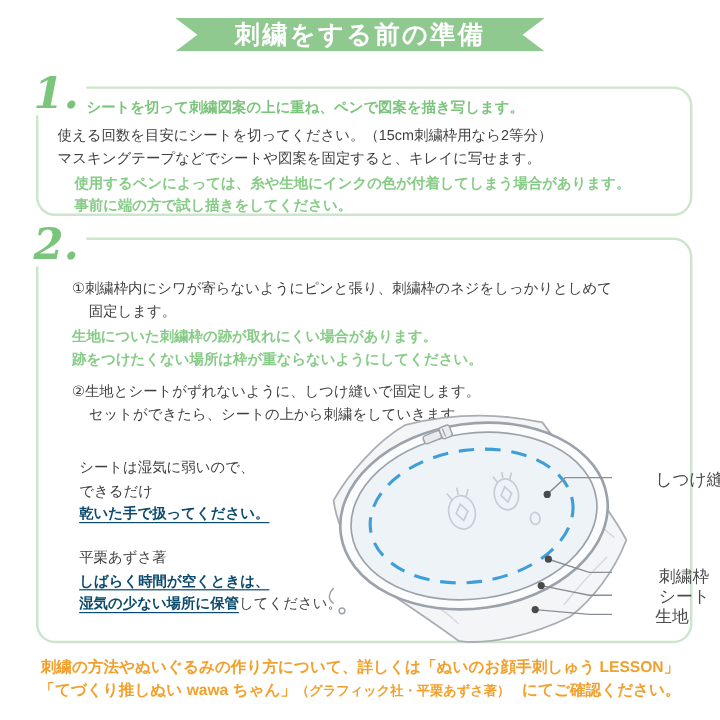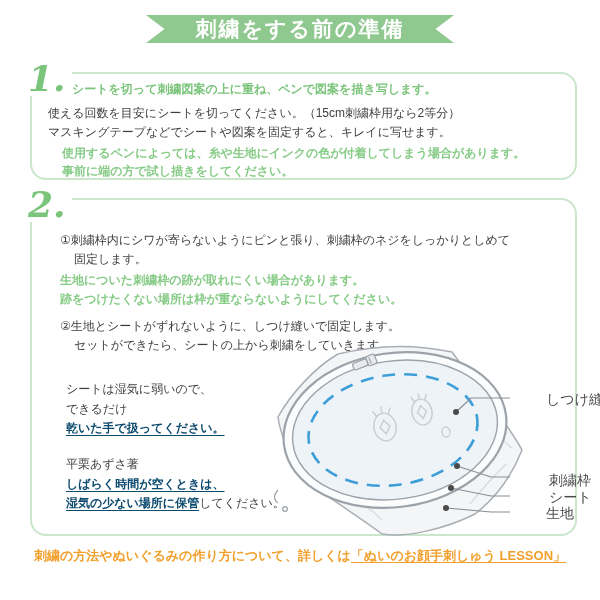--- a/index.html
+++ b/index.html
@@ -27,21 +27,21 @@
   .green { color:#86cb86; font-weight:bold; }
   .red { color:#0c4a6e; font-weight:bold; text-decoration:underline; text-underline-offset:3px; }
 
   
   .illus { position:absolute; left:270px; top:342px; width:310px; height:200px; }
   .ill-label { position:absolute; font-size:14px; color:#4a4a4a; white-space:nowrap;margin-left:32px; }
 
   
   .footer { position:absolute; left:0; top:546px; width:600px; text-align:center;
     color:#f2a02d; font-weight:bold; font-size:13px; line-height:19px; }
-  .footer .u { text-decoration:underline; text-underline-offset:2px; }
+  .footer .u { text-underline-offset:2px; }
   .footer .small { font-size:11px; }
   .footer .tail { margin-left:10px; }
 </style>
 </head>
 <body>
 
 <div class="page">
 
   <div class="banner">
     <span>刺繍をする前の準備</span>
@@ -135,15 +135,18 @@
 
   <span class="ill-label" style="left:514px; top:391px;">しつけ縫い</span>
   <span class="ill-label" style="left:517px; top:472px;">刺繍枠</span>
   <span class="ill-label" style="left:517px; top:489px;">シート</span>
   <span class="ill-label" style="left:514px; top:505px;">生地</span>
 
   <div class="footer">
     <div>
       <span>刺繍の方法やぬいぐるみの作り方について、詳しくは</span><span class="u">「ぬいのお顔手刺しゅう LESSON」</span>
     </div>
+    <div>
+      <span class="u">「てづくり推しぬい wawa ちゃん」</span><span class="u small">（グラフィック社・平栗あずさ著）</span><span class="tail">にてご確認ください。</span>
+    </div>
   </div>
 
 </div>
 
 </body></html>

